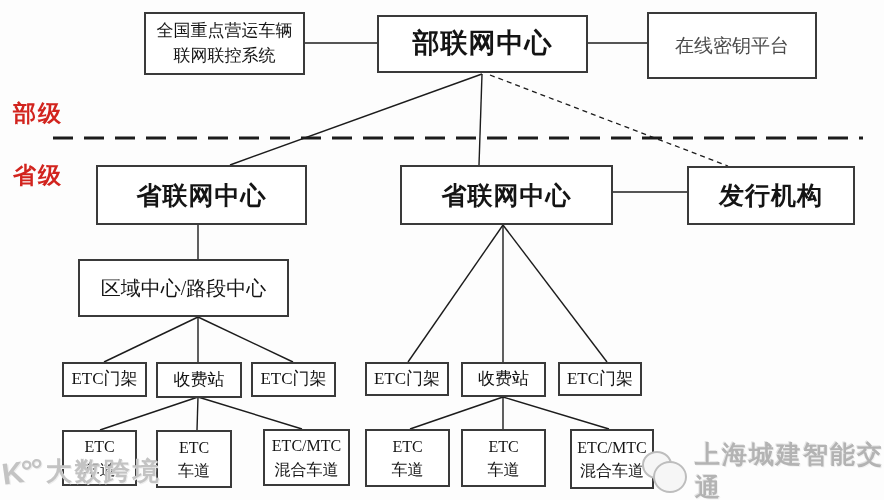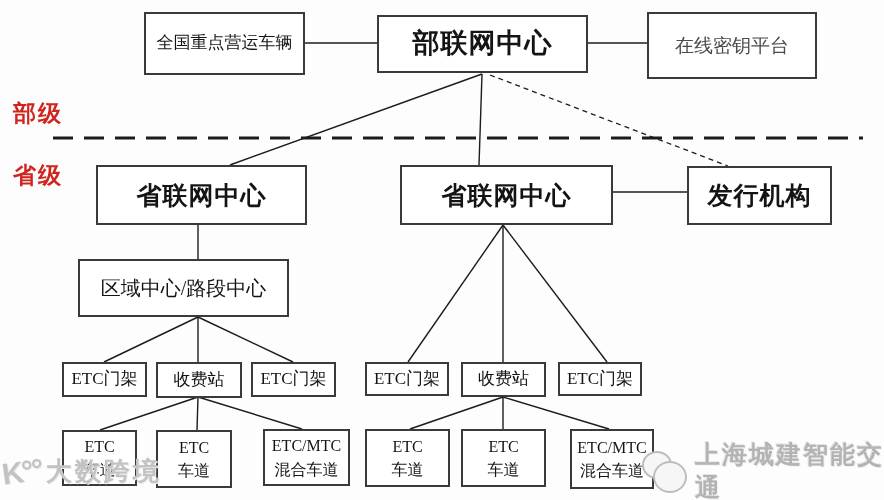--- a/index.html
+++ b/index.html
@@ -109,39 +109,40 @@
     <line x1="503" y1="397" x2="410" y2="429" stroke="#1c1c1c" stroke-width="1.4"></line>
     <line x1="503" y1="397" x2="503" y2="429" stroke="#1c1c1c" stroke-width="1.4"></line>
     <line x1="503" y1="397" x2="609" y2="429" stroke="#1c1c1c" stroke-width="1.4"></line>
   </svg>
 
   <div class="level-label" style="left:13px;top:98px;">部级</div>
   <div class="level-label" style="left:13px;top:160px;">省级</div>
 
   <div class="box" style="left:144px;top:12px;width:161px;height:63px;font-size:17px;">
     <span>全国重点营运车辆</span>
+    <span>联网联控系统</span>
   </div>
 
   <div class="box bold" style="left:377px;top:15px;width:211px;height:58px;font-size:27px;">
     <span>部联网中心</span>
   </div>
 
   <div class="box" style="left:647px;top:12px;width:170px;height:67px;font-size:19px;color:#4b4b4b;">
     <span>在线密钥平台</span>
   </div>
 
   <div class="box bold" style="left:96px;top:165px;width:211px;height:60px;font-size:25px;">
     <span>省联网中心</span>
   </div>
 
   <div class="box bold" style="left:400px;top:165px;width:213px;height:60px;font-size:25px;">
     <span>省联网中心</span>
   </div>
 
-  <div class="box bold" style="left:687px;top:166px;width:145px;height:59px;font-size:25px;">
+  <div class="box bold" style="left:687px;top:166px;width:168px;height:59px;font-size:25px;">
     <span>发行机构</span>
   </div>
 
   <div class="box" style="left:78px;top:259px;width:211px;height:58px;font-size:20px;">
     <span>区域中心/路段中心</span>
   </div>
 
   <div class="box" style="left:62px;top:362px;width:85px;height:35px;font-size:17px;">
     <span>ETC门架</span>
   </div>

